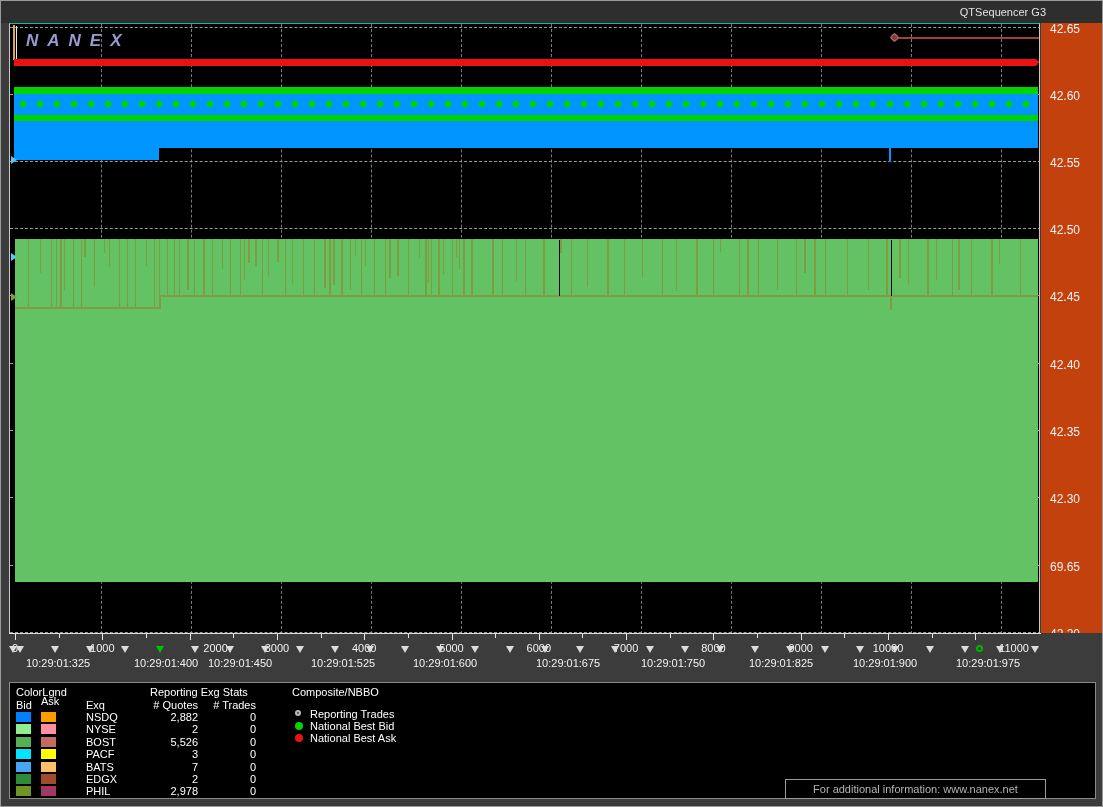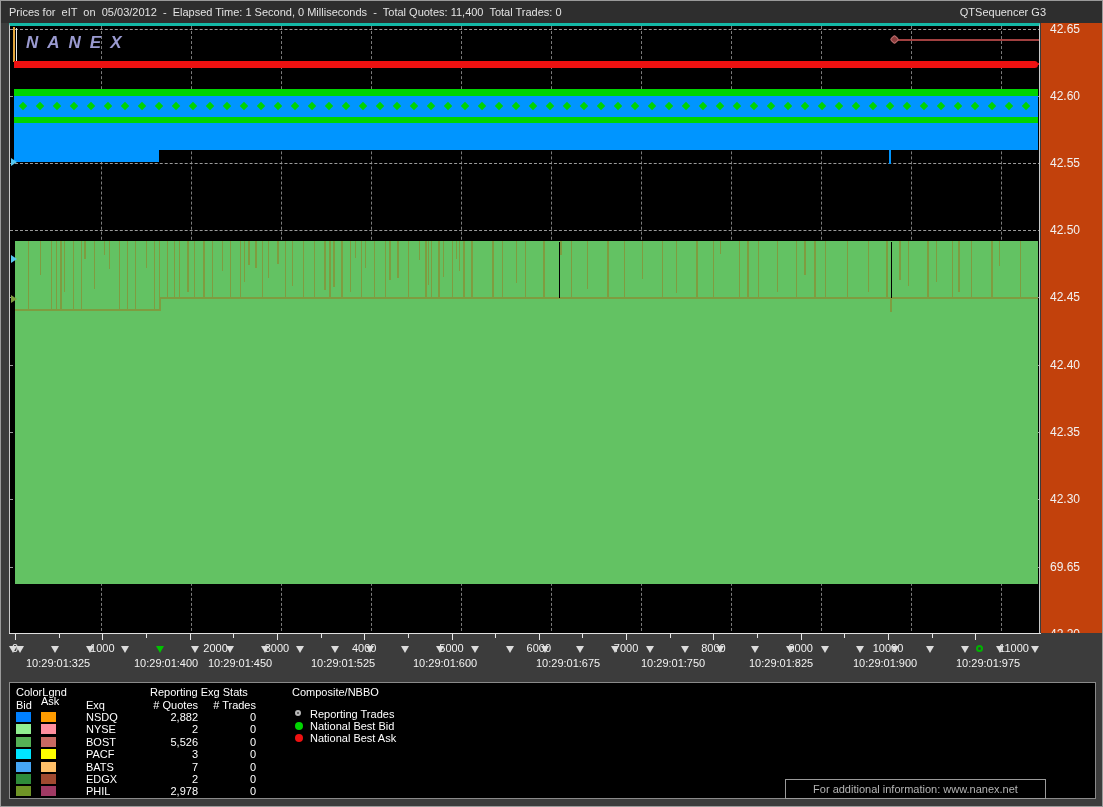--- a/index.html
+++ b/index.html
@@ -13,21 +13,21 @@
   .abs{position:absolute;}
   #titlebar{
     left:0;top:0;width:1103px;height:22px;background:#2e2e2e;
     color:#e2e2e2;font-size:11px;line-height:22px;
   }
   #title-left{position:absolute;left:8px;top:0;white-space:pre;}
   #title-right{position:absolute;right:58px;top:0;}
   #chart{
     left:8px;top:22px;width:1031px;height:748px;background:#000;
     border-left:1px solid #c8c8c8;border-right:1px solid #c8c8c8;
-    border-top:3px solid #14b8a6;overflow:hidden;
+    border-top:1px solid #14b8a6;overflow:hidden;
   }
   .hgrid{position:absolute;left:0;width:1031px;height:0;border-top:1px dashed #b5b5b5;opacity:.85;}
   .vgrid{position:absolute;top:0;height:610px;width:0;border-left:1px dashed #9a9a9a;opacity:.8;}
   .band{position:absolute;}
   .diamond{position:absolute;width:6px;height:6px;background:#00d400;transform:rotate(45deg);}
   .spike{position:absolute;background:#7f9c40;}
   #logo{
     position:absolute;left:16px;top:7px;color:#9a9ad0;font-size:17px;
     font-style:italic;font-weight:bold;letter-spacing:9px;
   }
@@ -55,21 +55,20 @@
     text-align:center;line-height:18px;background:#000;
   }
   .marker-right{position:absolute;width:0;height:0;border-top:4px solid transparent;border-bottom:4px solid transparent;}
 </style>
 </head>
 <body>
 
 <div id="win">
 
   <div id="titlebar" class="abs">
-    <span id="title-left">Prices for  eIT  on  05/03/2012  -  Elapsed Time: 1 Second, 0 Milliseconds  -  Total Quotes: 11,400  Total Trades: 0</span>
     <span id="title-right">QTSequencer G3</span>
   </div>
 
   <div id="chart" class="abs">
     <div id="gridlines">
         <div class="hgrid" style="top: 3px;"></div>
         <div class="hgrid" style="top: 70px;"></div>
         <div class="hgrid" style="top: 137px;"></div>
         <div class="hgrid" style="top: 204px;"></div>
         <div class="hgrid" style="top: 271px;"></div>

